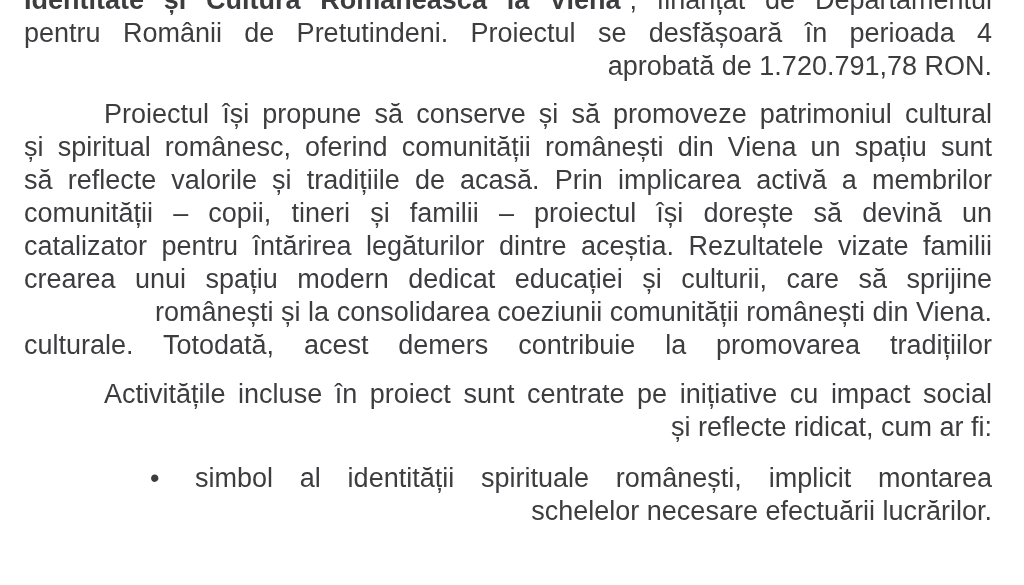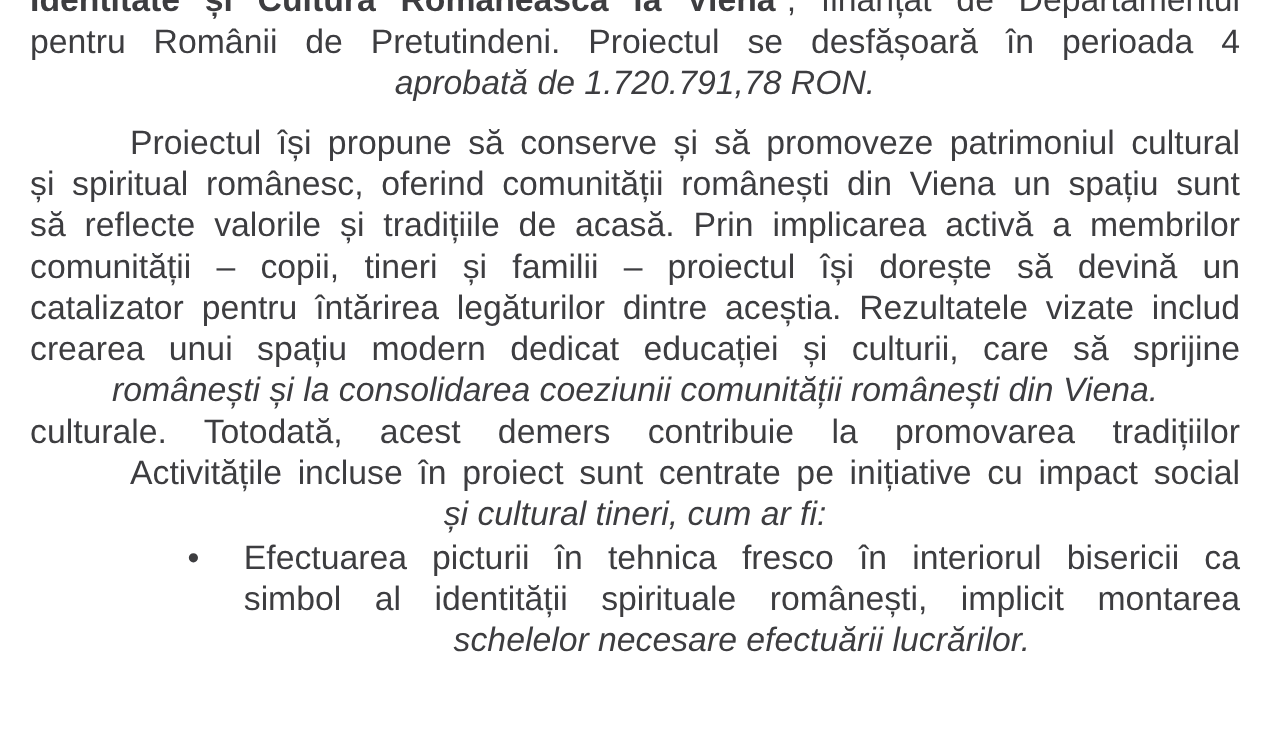--- a/index.html
+++ b/index.html
@@ -19,30 +19,29 @@
     padding: 0 32px 0 24px;
     overflow: hidden;
     font-family: "Liberation Sans", "DejaVu Sans", sans-serif;
     font-size: 27px;
     line-height: 33px;
     color: #3d3d40;
     font-stretch: normal;
   }
   .para { margin: 0; }
   .para-funding    { margin-bottom: 15px; }
-  .para-goals      { margin-bottom: 0; }
-  .para-activities { margin-bottom: 2px; }
+  .para-goals      { margin-bottom: 16px; }
+  .para-activities { margin-bottom: 18px; }
   .line {
     text-align: justify;
     text-align-last: justify;
   }
   .line.last {
-    text-align: center;
+    text-align: right;
     text-align-last: auto;
-    font-style: italic;
   }
   .line.indent { text-indent: 80px; }
   .line b { font-weight: bold; }
   .bullet {
     position: relative;
     padding-left: 171px;
   }
   .bullet-marker {
     position: absolute;
     left: 126px;
@@ -56,28 +55,27 @@
     <div class="para para-funding">
       <div class="line"><b>Identitate și Cultura Românească la Viena</b><span>”, finanțat de Departamentul</span></div>
       <div class="line"><span>pentru Românii de Pretutindeni. Proiectul se desfășoară în perioada 4</span></div>
       <div class="line last"><span>aprobată de 1.720.791,78 RON.</span></div>
     </div>
     <div class="para para-goals">
       <div class="line indent"><span>Proiectul își propune să conserve și să promoveze patrimoniul cultural</span></div>
       <div class="line"><span>și spiritual românesc, oferind comunității românești din Viena un spațiu sunt</span></div>
       <div class="line"><span>să reflecte valorile și tradițiile de acasă. Prin implicarea activă a membrilor</span></div>
       <div class="line"><span>comunității – copii, tineri și familii – proiectul își dorește să devină un</span></div>
-      <div class="line"><span>catalizator pentru întărirea legăturilor dintre aceștia. Rezultatele vizate includ</span></div>
+      <div class="line"><span>catalizator pentru întărirea legăturilor dintre aceștia. Rezultatele vizate familii</span></div>
       <div class="line"><span>crearea unui spațiu modern dedicat educației și culturii, care să sprijine</span></div>
       <div class="line last"><span>românești și la consolidarea coeziunii comunității românești din Viena.</span></div>
       <div class="line"><span>culturale. Totodată, acest demers contribuie la promovarea tradițiilor</span></div>
     </div>
     <div class="para para-activities">
       <div class="line indent"><span>Activitățile incluse în proiect sunt centrate pe inițiative cu impact social</span></div>
-      <div class="line last"><span>și cultural tineri, cum ar fi:</span></div>
+      <div class="line last"><span>și reflecte ridicat, cum ar fi:</span></div>
     </div>
     <div class="para para-fresco bullet">
       <span class="bullet-marker">•</span>
-      <div class="line"><span>Efectuarea picturii în tehnica fresco în interiorul bisericii ca</span></div>
       <div class="line"><span>simbol al identității spirituale românești, implicit montarea</span></div>
       <div class="line last"><span>schelelor necesare efectuării lucrărilor.</span></div>
     </div>
   </main>
 
 </body></html>

